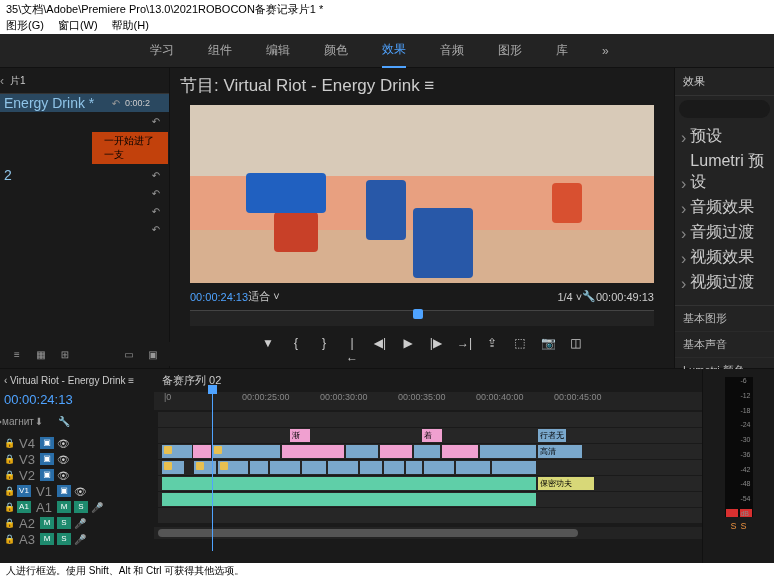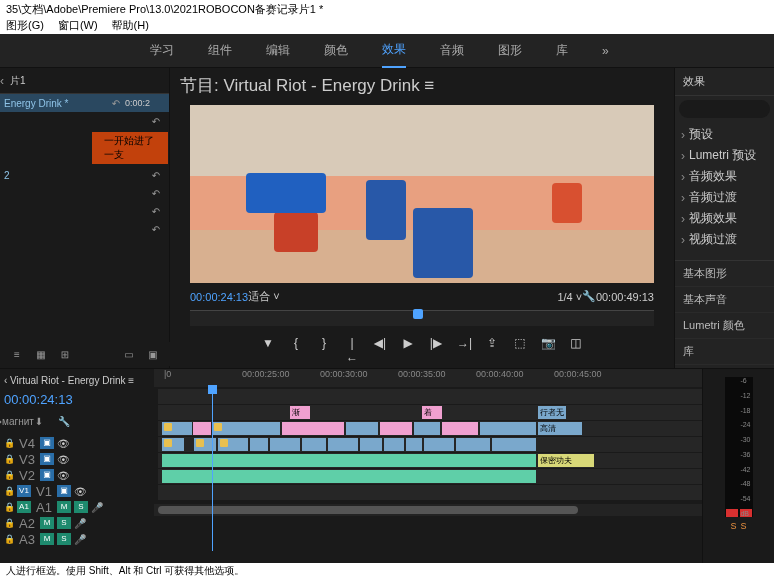--- a/index.html
+++ b/index.html
@@ -7,41 +7,41 @@
 .titlebar { background: #fff; color: #000; padding: 2px 6px; font-size: 11px; height: 16px; }
 .menubar { background: #fff; color: #000; padding: 2px 6px; font-size: 11px; height: 18px; display: flex; gap: 14px; }
 .menubar span { cursor: default; }
 .tabbar { background: #232323; height: 34px; display: flex; align-items: center; padding-left: 150px; gap: 34px; border-bottom: 1px solid #111; }
 .tabbar span { color: #aaa; font-size: 12px; }
 .tabbar .active { color: #4fa3ff; border-bottom: 2px solid #4fa3ff; padding-bottom: 8px; margin-bottom: -8px; }
 .main { display: flex; height: 300px; }
 .project { width: 170px; background: #1a1a1a; border-right: 1px solid #111; }
 .project-header { display: flex; align-items: center; height: 26px; border-bottom: 1px solid #333; font-size: 10px; }
 .project-row { display: flex; align-items: center; height: 18px; padding: 0 4px; }
-.project-row .name { flex: 1; font-size: 10px; }
+.project-row .name { flex: 1; font-size: 14px; }
 .icon-btn { width: 18px; height: 16px; display: inline-flex; align-items: center; justify-content: center; color: #999; cursor: default; font-size: 10px; }
 .marker-row { background: #c2410c; color: #000; padding: 2px 12px; font-size: 10px; margin: 2px 0 2px 92px; width: 76px; }
 .project-bottom { position: absolute; top: 342px; left: 0; width: 170px; display: flex; gap: 6px; padding: 4px 8px; background: #1a1a1a; }
 .program { flex: 1; background: #1a1a1a; display: flex; flex-direction: column; }
 .prog-title { padding: 6px 10px; font-size: 17px; color: #ccc; }
 .monitor { margin: 2px 20px; background: #000; flex: 1; position: relative; }
 .monitor .img { width: 100%; height: 100%; background: linear-gradient(#d8cab8 0%, #d8cab8 40%, #e8a080 40%, #e8a080 70%, #d8b090 70%); position: relative; }
 .barrel { position: absolute; border-radius: 4px; }
 .prog-controls { padding: 4px 20px; }
 .prog-tc { display: flex; align-items: center; justify-content: space-between; font-size: 11px; }
 .tc-blue { color: #4fa3ff; }
 .scrub { height: 16px; background: #232323; margin: 6px 0; position: relative; border-top: 1px solid #444; }
 .scrub .head { position: absolute; left: 48%; top: -2px; width: 10px; height: 10px; background: #4fa3ff; border-radius: 2px; }
 .transport { display: flex; justify-content: center; gap: 14px; padding-top: 4px; }
 .transport span { color: #ccc; font-size: 12px; width: 14px; text-align: center; }
 .effects { width: 100px; background: #232323; border-left: 1px solid #111; }
 .eff-title { padding: 6px 8px; font-size: 11px; border-bottom: 1px solid #333; }
 .eff-search { margin: 4px; height: 18px; background: #1a1a1a; border-radius: 9px; }
 .eff-list { padding: 2px 0; }
-.eff-item { padding: 2px 6px; font-size: 12px; color: #ccc; display: flex; align-items: center; }
+.eff-item { padding: 2px 6px; font-size: 16px; color: #ccc; display: flex; align-items: flex-end; }
 .eff-item::before { content: "›"; margin-right: 4px; color: #888; }
 .eff-panels { border-top: 1px solid #333; margin-top: 8px; }
 .eff-panels div { padding: 5px 8px; font-size: 11px; color: #bbb; border-bottom: 1px solid #2a2a2a; }
 .plus { text-align: center; font-size: 18px; color: #ccc; padding: 6px; }
 .lower { display: flex; height: 195px; border-top: 1px solid #111; }
 .source { width: 154px; background: #1a1a1a; padding: 4px; }
 .src-title { font-size: 10px; color: #ccc; padding: 2px 0; }
 .src-tc { color: #4fa3ff; font-size: 13px; padding: 4px 0; }
 .src-tools { display: flex; gap: 8px; padding: 2px 0; }
 .tracks { padding-top: 4px; }
@@ -270,20 +270,21 @@
           <span class="lock">🔒</span>
           <span class="lbl">A3</span>
           <span class="tog a">M</span>
           <span class="tog a">S</span>
           <span class="eye">🎤</span>
         </div>
     </div>
   </div>
 
   <div class="timeline">
+    <div class="tl-title">备赛序列 02</div>
     <div class="ruler">
       <span>|0</span>
         <span>00:00:25:00</span>
         <span>00:00:30:00</span>
         <span>00:00:35:00</span>
         <span>00:00:40:00</span>
         <span>00:00:45:00</span>
     </div>
     <div class="playhead-line"></div>
     <div class="tl-tracks">

